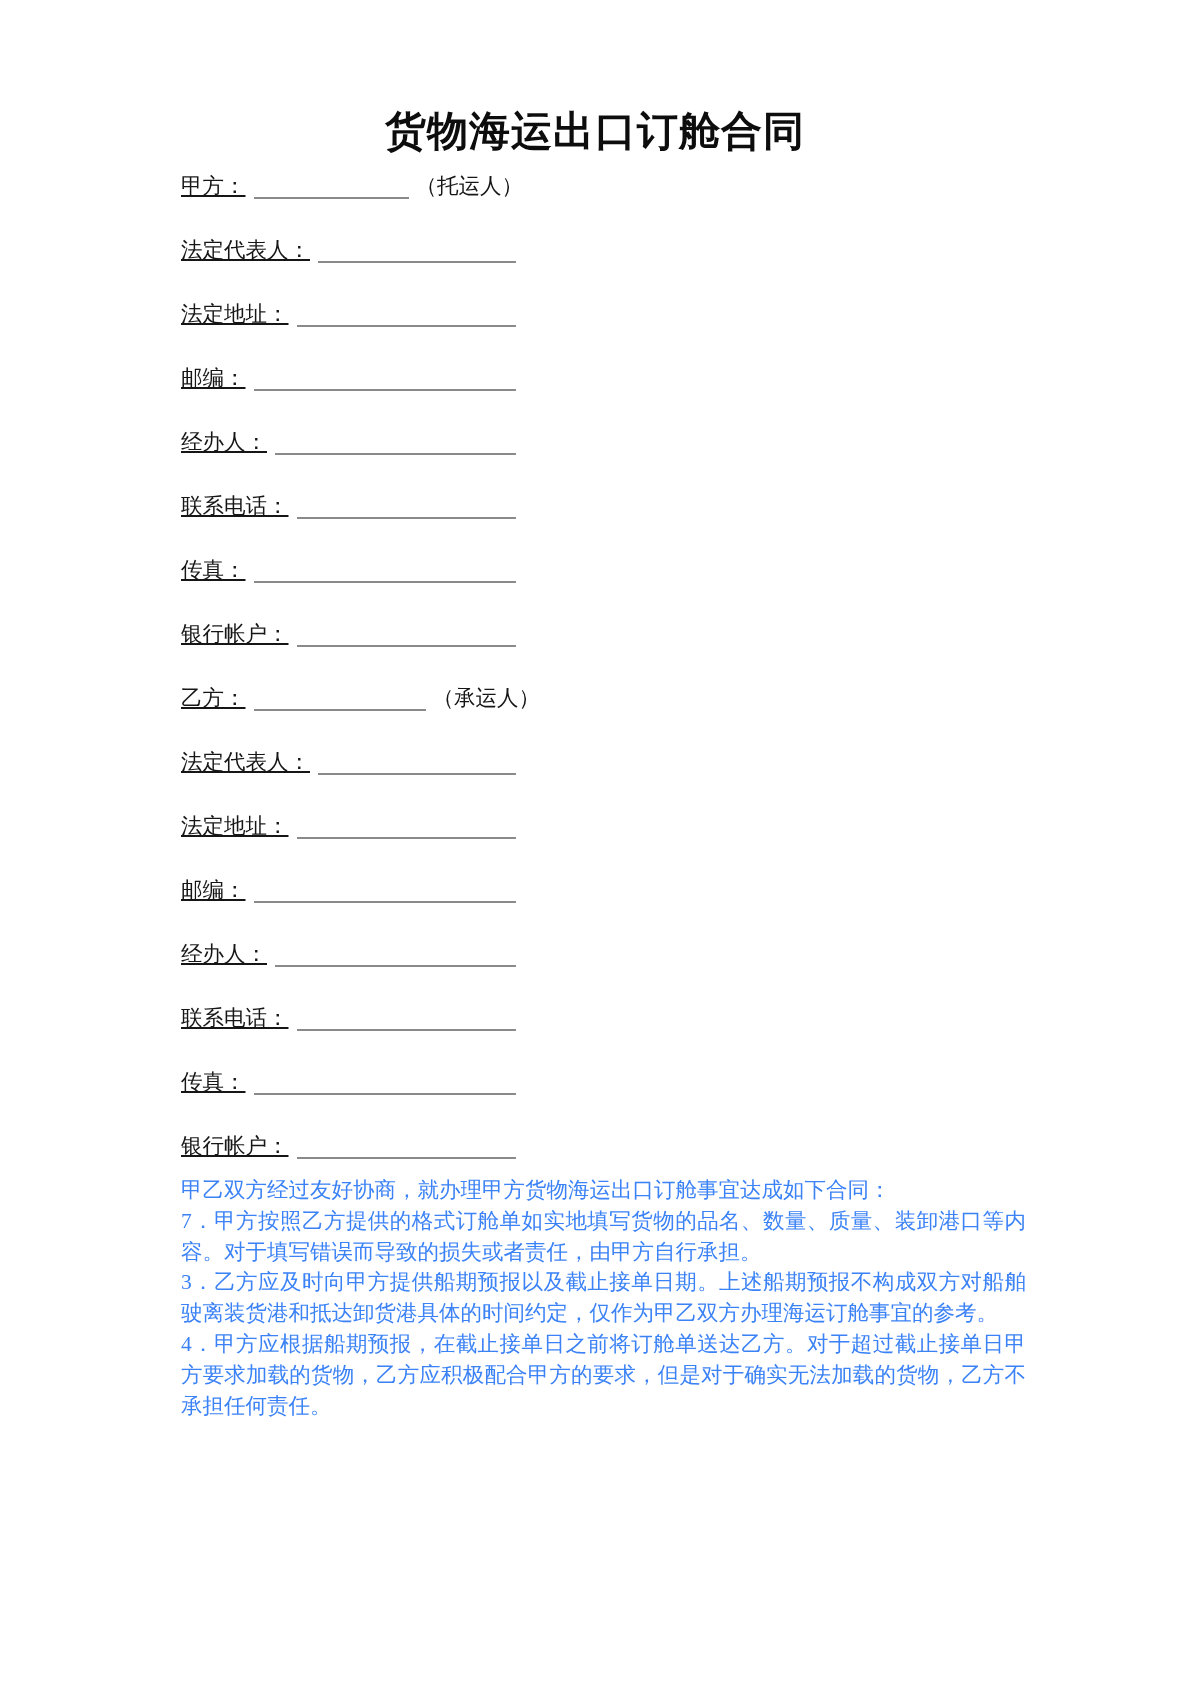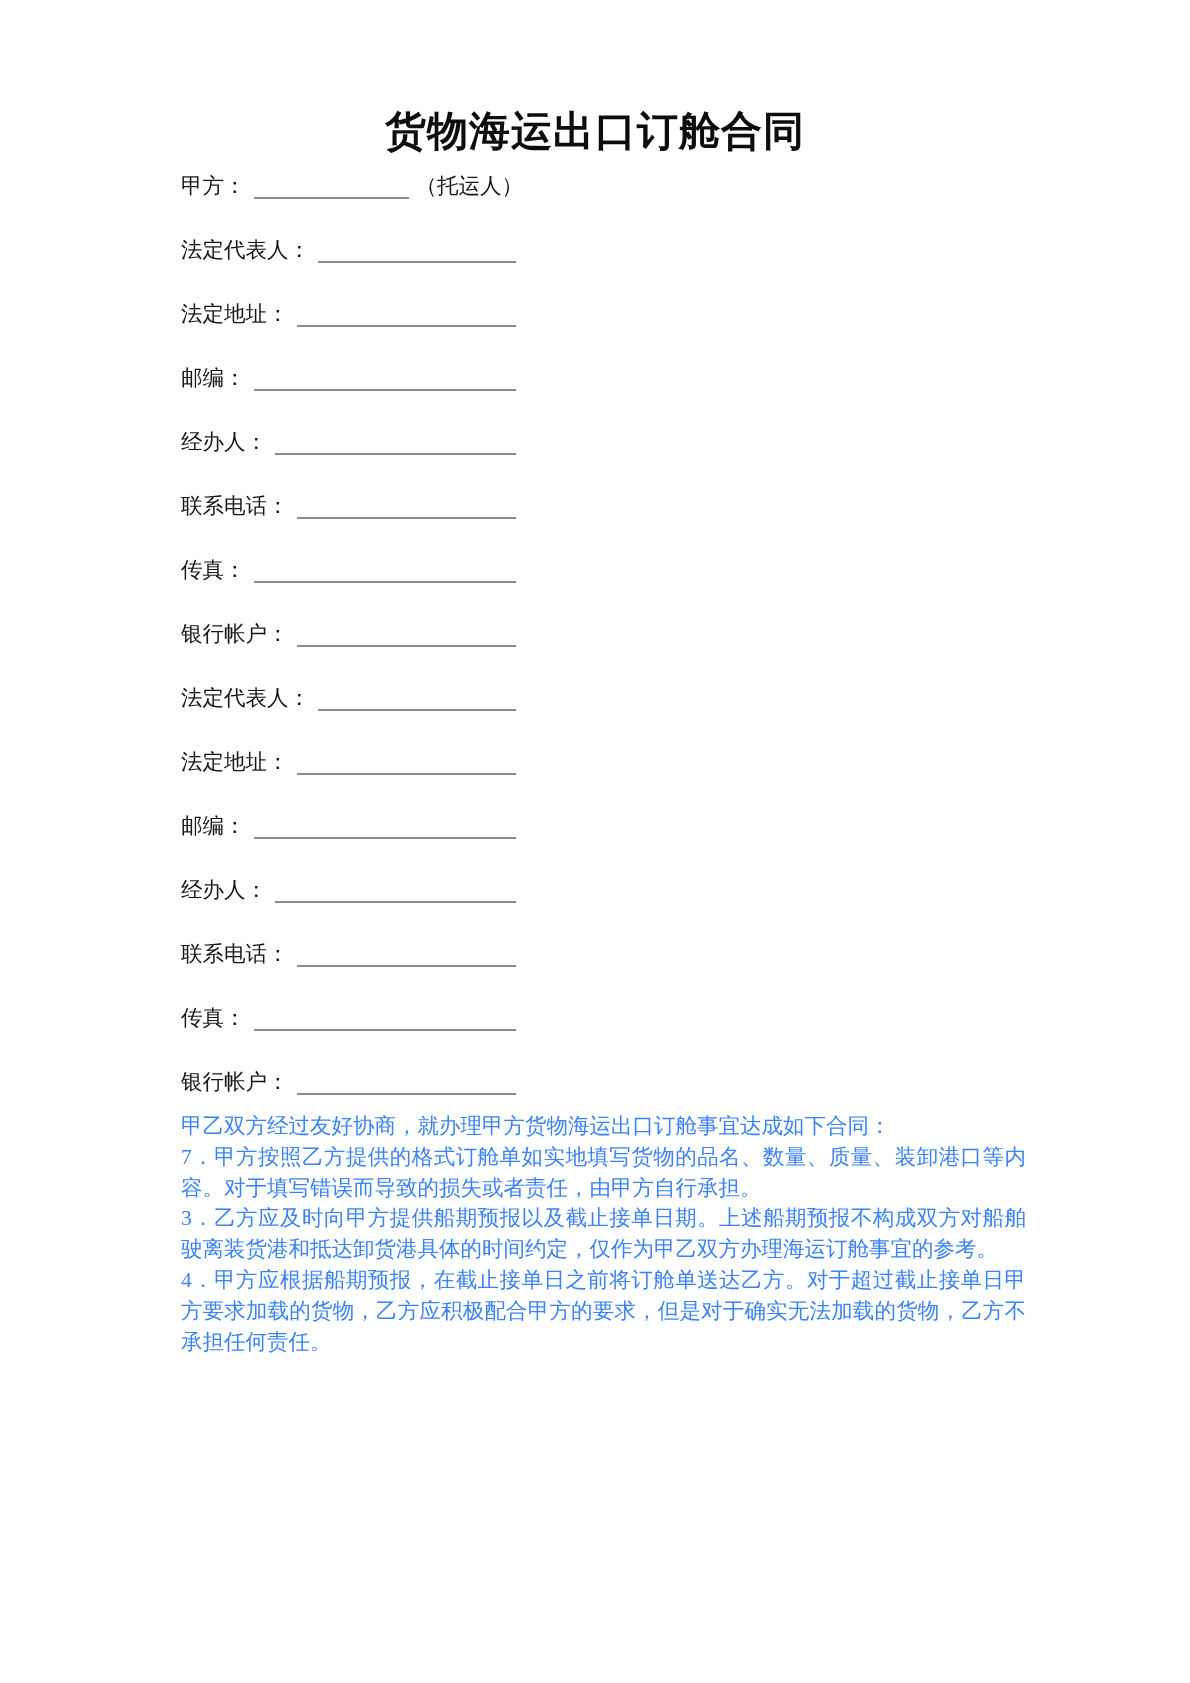--- a/index.html
+++ b/index.html
@@ -32,21 +32,21 @@
     display: flex;
     align-items: flex-end;
     width: 335px;
     font-size: 21.5px;
     line-height: 26px;
     margin-bottom: 38px;
     white-space: nowrap;
   }
   .field-row:last-child { margin-bottom: 0; }
   .field-row.has-suffix { width: auto; }
-  .field-label { flex: 0 0 auto; }
+  .field-label { flex: 0 0 auto; text-decoration: underline; }
   .field-blank {
     flex: 1 1 auto;
     height: 24px;
     margin-left: 8px;
     border-bottom: 2px solid #8a8a8a;
     min-width: 40px;
   }
   .field-blank.fixed { flex: 0 0 auto; }
   .field-suffix { flex: 0 0 auto; margin-left: 7px; text-align: right; }
   .body-text {
@@ -109,20 +109,25 @@
     <span class="field-blank"></span>
 
   </div>
 
   <div class="field-row">
     <span class="field-label">银行帐户：</span>
     <span class="field-blank"></span>
 
   </div>
 
+  <div class="field-row has-suffix">
+    <span class="field-label">乙方：</span>
+    <span class="field-blank fixed" style="width: 172px;"></span>
+    <span class="field-suffix">（承运人）</span>
+  </div>
 
   <div class="field-row">
     <span class="field-label">法定代表人：</span>
     <span class="field-blank"></span>
 
   </div>
 
   <div class="field-row">
     <span class="field-label">法定地址：</span>
     <span class="field-blank"></span>

